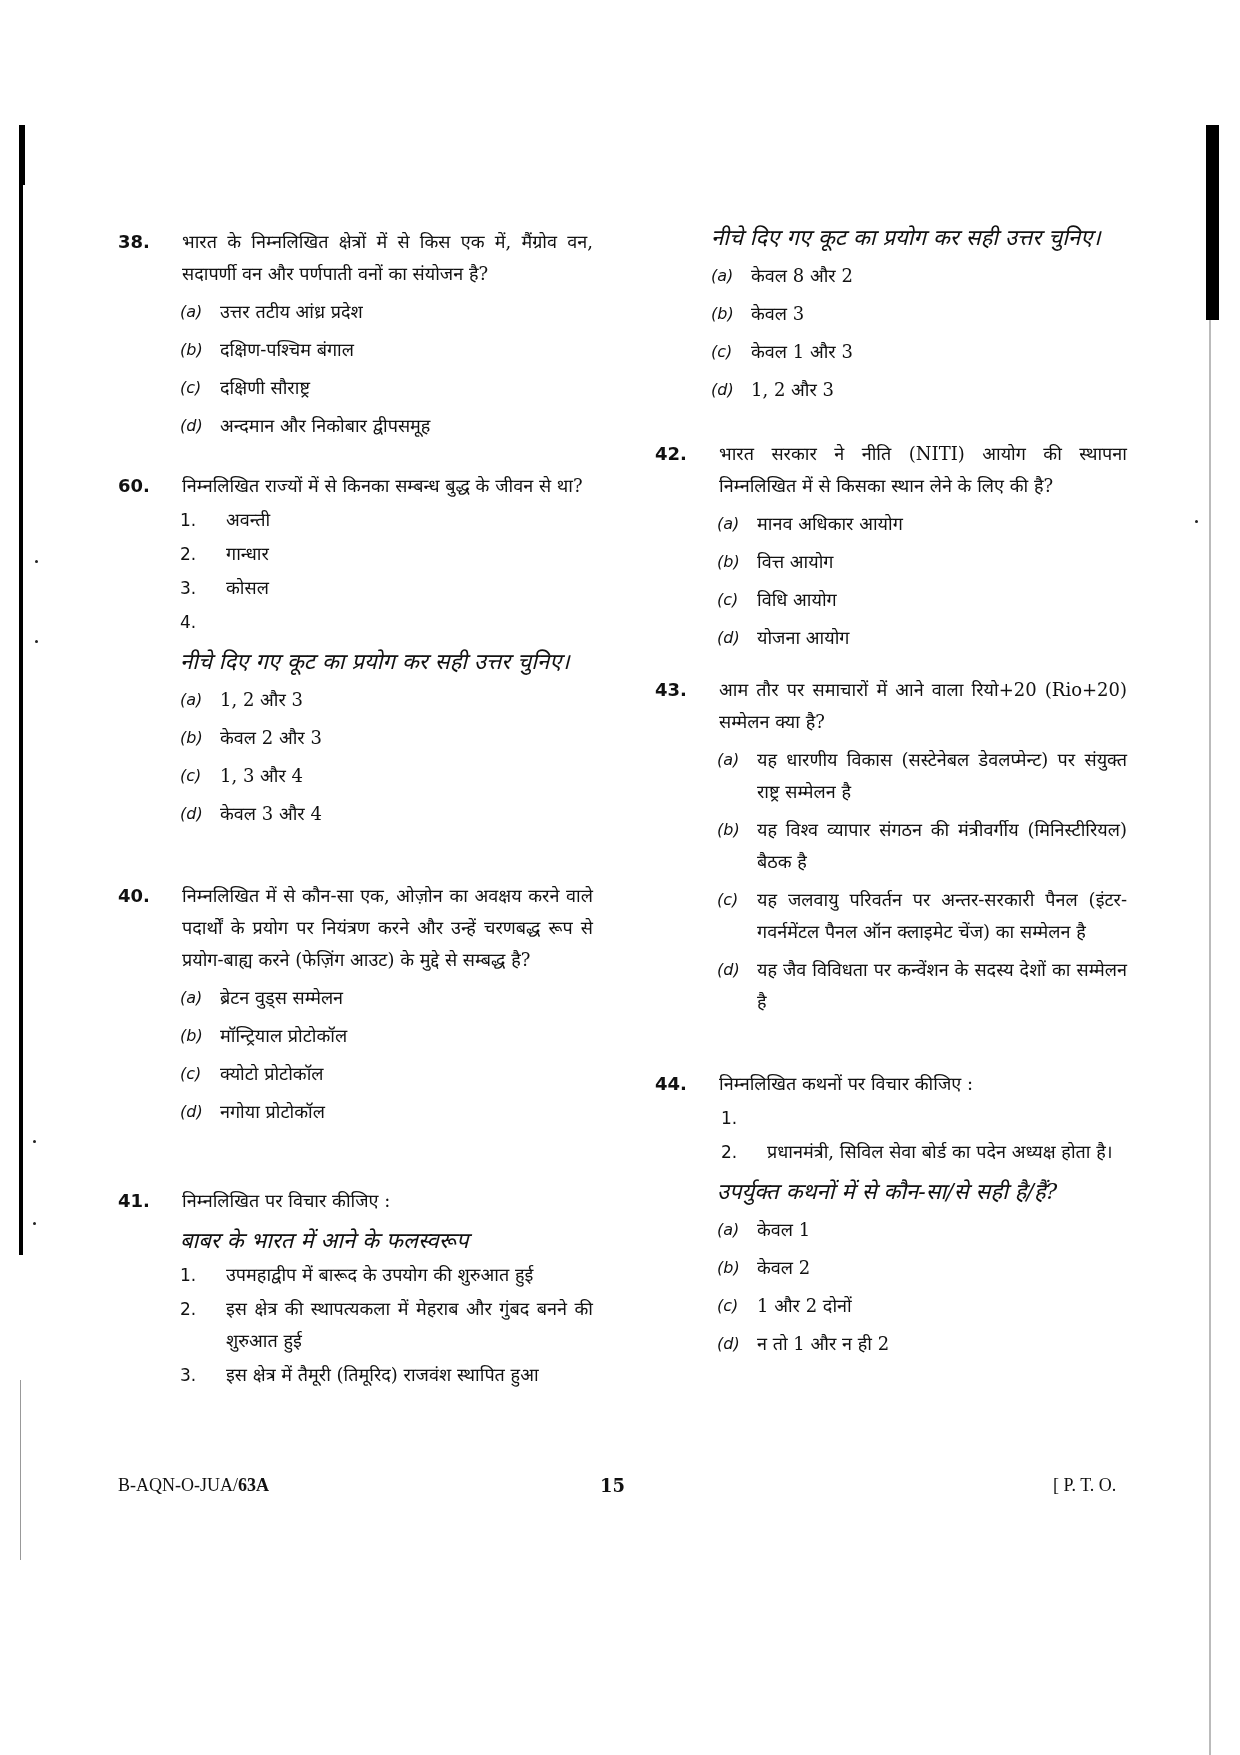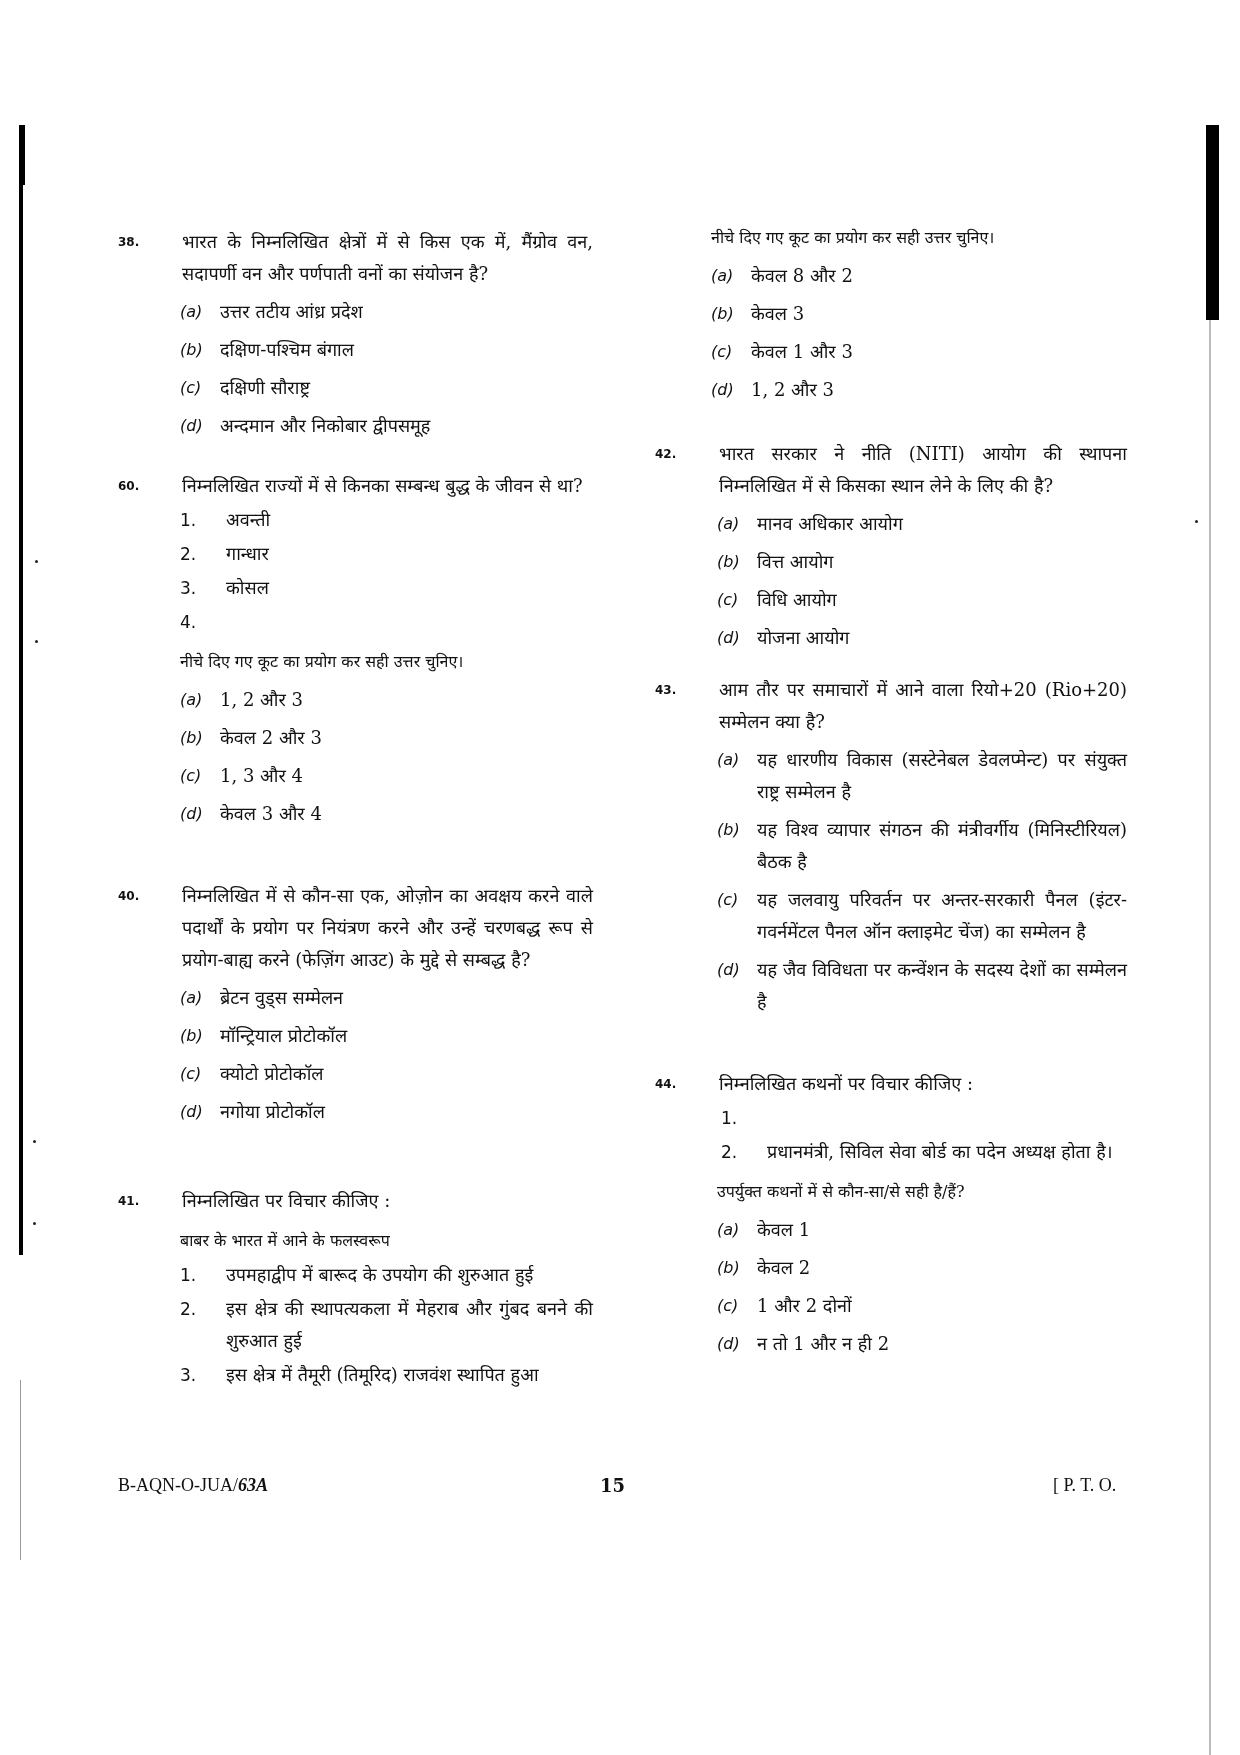--- a/index.html
+++ b/index.html
@@ -11,33 +11,33 @@
     .edge-right-thin { position: absolute; left: 1209px; top: 320px; width: 2px; height: 1440px; background: #bbb; }
     .edge-left-thin { position: absolute; left: 20px; top: 1380px; width: 1px; height: 180px; background: #999; }
     .dot { position: absolute; width: 3px; height: 3px; background: #222; border-radius: 50%; }
 
     .col { position: absolute; top: 0; }
     .col-left { left: 118px; width: 475px; }
     .col-right { left: 655px; width: 472px; }
 
     .q { position: absolute; left: 0; width: 100%; }
     .qnum { position: absolute; left: 0; top: 0; font-family: "DejaVu Sans", sans-serif;
-            font-weight: bold; font-size: 12px; line-height: 32px; }
+            font-weight: bold; font-size: 18px; line-height: 32px; }
     .qtext { margin-left: 64px; font-size: 18px; line-height: 32px; text-align: justify; }
     .opt { display: flex; margin-left: 62px; font-size: 18px; line-height: 32px; margin-top: 6px; }
     .opt .lbl { width: 40px; flex: none; font-style: italic; font-family: "DejaVu Sans", sans-serif; font-size: 16px; }
     .opt .txt { flex: 1; text-align: justify; }
     .stmt { display: flex; margin-left: 62px; font-size: 18px; line-height: 32px; margin-top: 2px; }
     .stmt .n { width: 46px; flex: none; font-family: "DejaVu Sans", sans-serif; font-size: 17px; }
     .stmt .txt { flex: 1; text-align: justify; }
-    .para { margin-left: 62px; font-size: 16px; line-height: 32px; margin-top: 8px; }
+    .para { margin-left: 62px; font-size: 22px; line-height: 32px; margin-top: 8px; font-style: italic; }
 
     .footer { position: absolute; top: 1475px; font-family: "Liberation Serif", serif; font-size: 18px; }
     .footer-code { left: 118px; }
-    .footer-code b { font-weight: bold; font-style: italic; }
+    .footer-code b { font-weight: bold; }
     .footer-page { left: 600px; font-weight: bold; font-family: "DejaVu Serif", serif; }
     .footer-pto { left: 1053px; }
   </style>
 </head>
 <body>
 
 <div class="edge-left"></div>
 <div class="edge-left-thick"></div>
 <div class="edge-right"></div>
 <div class="edge-right-thin"></div>

